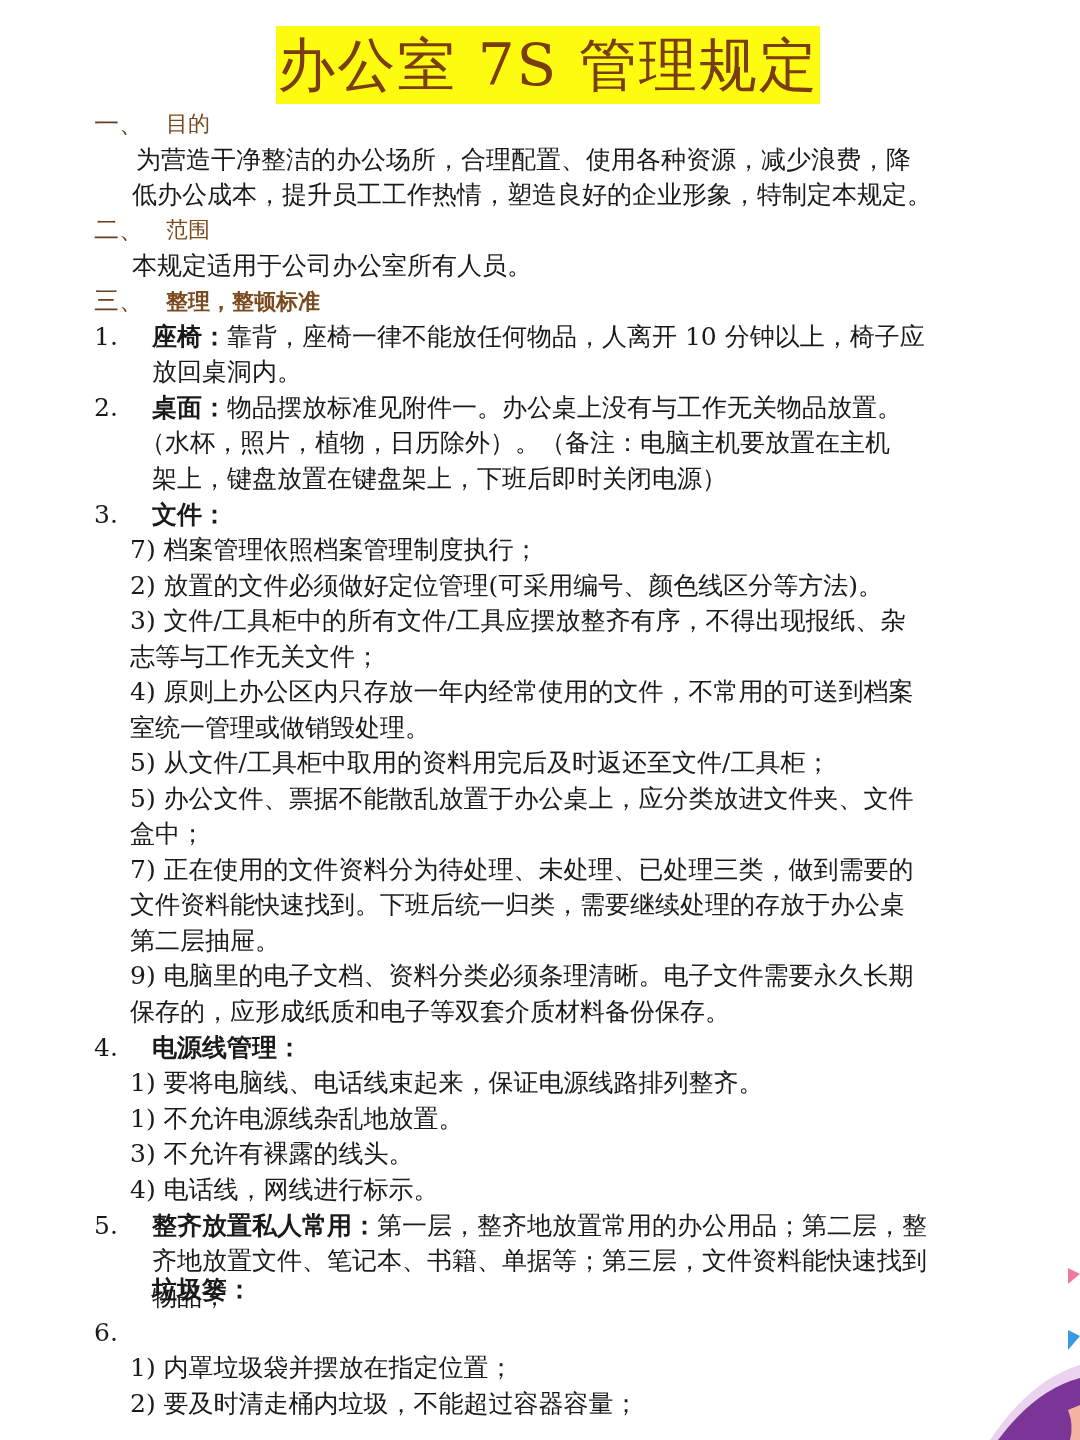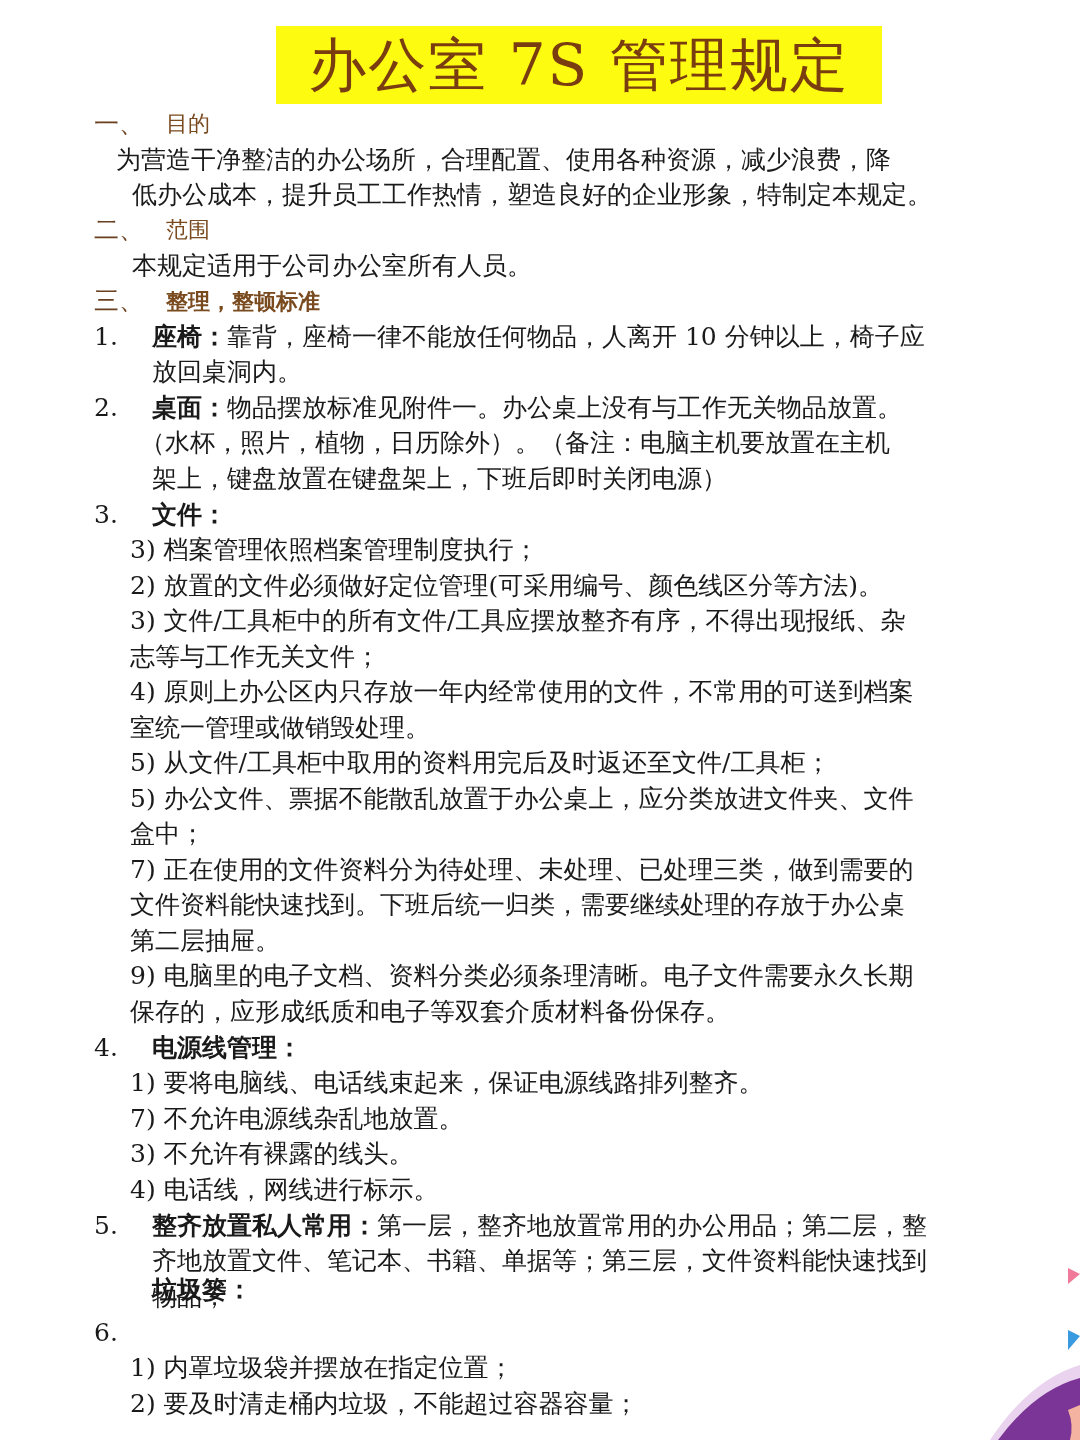--- a/index.html
+++ b/index.html
@@ -3,21 +3,21 @@
 <meta charset="utf-8">
 <style>
   html, body { margin: 0; padding: 0; }
   body {
     width: 1080px; height: 1440px; overflow: hidden;
     background: #ffffff; position: relative;
     font-family: "DejaVu Serif", "Liberation Serif", serif;
     color: #1a1a1a;
   }
   .title-wrap {
-    position: absolute; left: 276px; top: 26px; width: 606px; height: 78px;
+    position: absolute; left: 276px; top: 26px; width: 544px; height: 78px;
     background: #fdfb0f;
     display: flex; align-items: center; justify-content: center;
   }
   .title {
     font-size: 58px; color: #7a3d10; letter-spacing: 2px; line-height: 1;
     font-family: "DejaVu Serif", "Liberation Serif", serif;
   }
   .line {
     position: absolute; font-size: 25px; line-height: 34px; white-space: nowrap;
   }
@@ -31,60 +31,60 @@
 </style>
 </head>
 <body>
 
 <div class="title-wrap">
   <span class="title">办公室 7S 管理规定</span>
 </div>
 
 <span class="line sec-num" style="top:107px">一、</span>
 <span class="line sec-head" style="top:107px">目的</span>
-<span class="line" style="left:116px;top:143px">为营造干净整洁的办公场所，合理配置、使用各种资源，减少浪费，降</span>
+<span class="line" style="left:136px;top:143px">为营造干净整洁的办公场所，合理配置、使用各种资源，减少浪费，降</span>
 <span class="line" style="left:132px;top:178px">低办公成本，提升员工工作热情，塑造良好的企业形象，特制定本规定。</span>
 
 <span class="line sec-num" style="top:213px">二、</span>
 <span class="line sec-head" style="top:213px">范围</span>
 <span class="line" style="left:132px;top:249px">本规定适用于公司办公室所有人员。</span>
 
 <span class="line sec-num" style="top:284px">三、</span>
 <span class="line sec-head bold" style="top:284px">整理，整顿标准</span>
 
 <span class="line num" style="top:320px">1.</span>
 <span class="line" style="left:152px;top:320px"><b>座椅：</b><span>靠背，座椅一律不能放任何物品，人离开 10 分钟以上，椅子应</span></span>
 <span class="line" style="left:152px;top:355px">放回桌洞内。</span>
 
 <span class="line num" style="top:391px">2.</span>
 <span class="line" style="left:152px;top:391px"><b>桌面：</b><span>物品摆放标准见附件一。办公桌上没有与工作无关物品放置。</span></span>
 <span class="line" style="left:140px;top:426px">（水杯，照片，植物，日历除外）。（备注：电脑主机要放置在主机</span>
 <span class="line" style="left:152px;top:462px">架上，键盘放置在键盘架上，下班后即时关闭电源）</span>
 
 <span class="line num" style="top:498px">3.</span>
 <span class="line bold" style="left:152px;top:498px">文件：</span>
-<span class="line" style="left:130px;top:533px">3) 档案管理依照档案管理制度执行；</span>
+<span class="line" style="left:130px;top:533px">7) 档案管理依照档案管理制度执行；</span>
 <span class="line" style="left:130px;top:569px">2) 放置的文件必须做好定位管理(可采用编号、颜色线区分等方法)。</span>
 <span class="line" style="left:130px;top:604px">3) 文件/工具柜中的所有文件/工具应摆放整齐有序，不得出现报纸、杂</span>
 <span class="line" style="left:130px;top:640px">志等与工作无关文件；</span>
 <span class="line" style="left:130px;top:675px">4) 原则上办公区内只存放一年内经常使用的文件，不常用的可送到档案</span>
 <span class="line" style="left:130px;top:711px">室统一管理或做销毁处理。</span>
 <span class="line" style="left:130px;top:746px">5) 从文件/工具柜中取用的资料用完后及时返还至文件/工具柜；</span>
 <span class="line" style="left:130px;top:782px">5) 办公文件、票据不能散乱放置于办公桌上，应分类放进文件夹、文件</span>
 <span class="line" style="left:130px;top:817px">盒中；</span>
 <span class="line" style="left:130px;top:853px">7) 正在使用的文件资料分为待处理、未处理、已处理三类，做到需要的</span>
 <span class="line" style="left:130px;top:888px">文件资料能快速找到。下班后统一归类，需要继续处理的存放于办公桌</span>
 <span class="line" style="left:130px;top:924px">第二层抽屉。</span>
 <span class="line" style="left:130px;top:959px">9) 电脑里的电子文档、资料分类必须条理清晰。电子文件需要永久长期</span>
 <span class="line" style="left:130px;top:995px">保存的，应形成纸质和电子等双套介质材料备份保存。</span>
 
 <span class="line num" style="top:1031px">4.</span>
 <span class="line bold" style="left:152px;top:1031px">电源线管理：</span>
 <span class="line" style="left:130px;top:1066px">1) 要将电脑线、电话线束起来，保证电源线路排列整齐。</span>
-<span class="line" style="left:130px;top:1102px">7) 不允许电源线杂乱地放置。</span>
+<span class="line" style="left:130px;top:1102px">1) 不允许电源线杂乱地放置。</span>
 <span class="line" style="left:130px;top:1137px">3) 不允许有裸露的线头。</span>
 <span class="line" style="left:130px;top:1173px">4) 电话线，网线进行标示。</span>
 
 <span class="line num" style="top:1209px">5.</span>
 <span class="line" style="left:152px;top:1209px"><b>整齐放置私人常用：</b><span>第一层，整齐地放置常用的办公用品；第二层，整</span></span>
 <span class="line" style="left:152px;top:1244px">齐地放置文件、笔记本、书籍、单据等；第三层，文件资料能快速找到</span>
 <span class="line" style="left:152px;top:1280px">物品；</span>
 
 <span class="line num" style="top:1316px">6.</span>
 <span class="line bold" style="left:152px;top:1273px">垃圾篓：</span>

